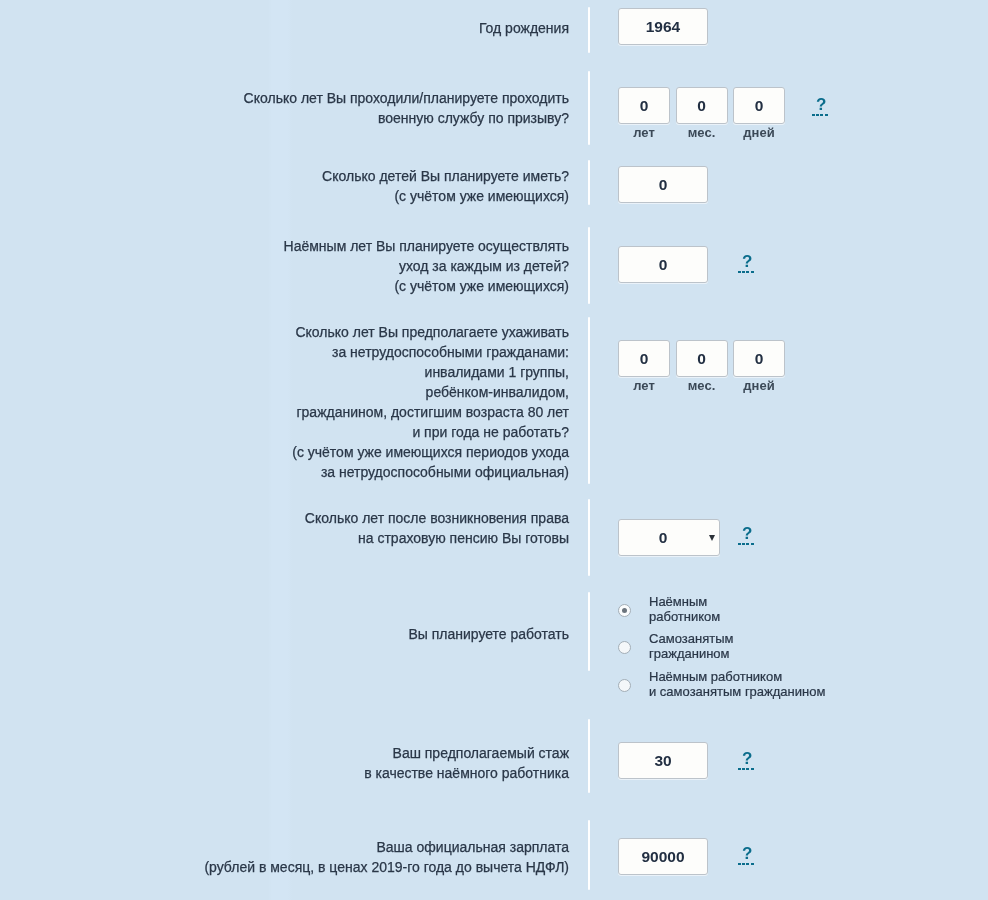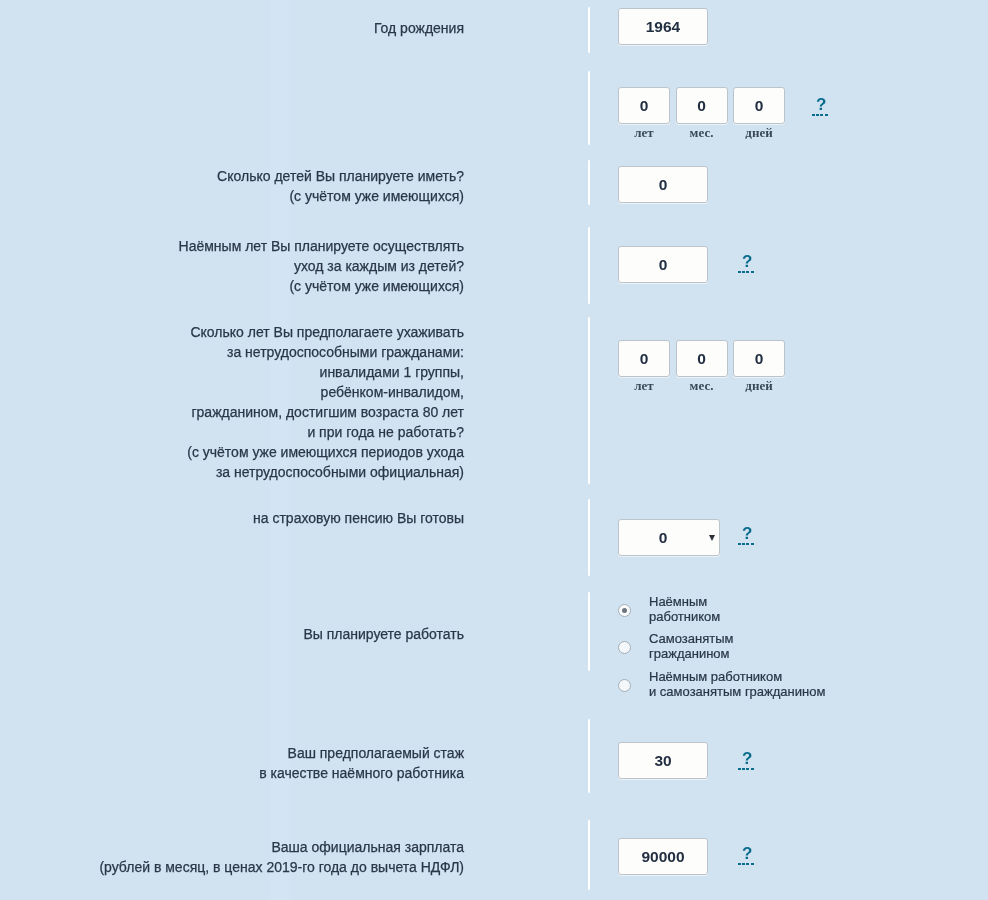--- a/index.html
+++ b/index.html
@@ -25,21 +25,21 @@
       linear-gradient(to right,
         #d1e3f1 0px, #d1e3f1 268px,
         #d3e5f4 272px, #d3e5f4 288px,
         #d1e3f1 292px, #d1e3f1 988px);
   }
   .row { position: absolute; left: 0; top: 0; width: 988px; height: 900px; }
 
   .label {
     position: absolute;
     left: 0;
-    width: 464px;
+    width: 569px;
     text-align: right;
     font-size: 14px;
     font-weight: normal;
     line-height: 20px;
     color: #2a3748;
     -webkit-text-stroke: 0.25px #2a3748;
   }
   .lbl-line { display: block; white-space: nowrap; }
 
   .sep {
@@ -70,21 +70,20 @@
 
   .tcell { float: left; margin-right: 5.5px; }
   .tcell:last-child { margin-right: 0; }
   .unit {
     font-size: 13px;
     font-weight: bold;
     color: #3b4957;
     text-align: center;
     line-height: 15px;
     margin-top: 1px;
-    font-family: Liberation Serif, serif;
   }
 
   .box.select {
     width: 102px;
     position: relative;
     text-align: left;
   }
   .sel-val {
     position: absolute;
     left: 0; right: 12px;
@@ -158,20 +157,24 @@
     <div class="label" style="top:18.4px">
       <span class="lbl-line">Год рождения</span>
     </div>
     <div class="fields" style="top:8px">
       <div class="box w90">1964</div>
     </div>
   </div>
 
   <div class="row">
     <div class="sep" style="top:71px;height:74px"></div>
+    <div class="label" style="top:87.6px">
+      <span class="lbl-line">Сколько лет Вы проходили/планируете проходить</span>
+      <span class="lbl-line">военную службу по призыву?</span>
+    </div>
     <div class="fields" style="top:87px">
       <div class="tcell">
         <div class="box w51">0</div>
         <div class="unit">лет</div>
       </div>
       <div class="tcell">
         <div class="box w51">0</div>
         <div class="unit">мес.</div>
       </div>
       <div class="tcell">
@@ -236,20 +239,21 @@
       <div class="tcell">
         <div class="box w51">0</div>
         <div class="unit">дней</div>
       </div>
     </div>
   </div>
 
   <div class="row">
     <div class="sep" style="top:499px;height:77px"></div>
     <div class="label" style="top:508.3px">
+      <span class="lbl-line">Сколько лет после возникновения права</span>
       <span class="lbl-line">на страховую пенсию Вы готовы</span>
     </div>
     <div class="fields" style="top:518.5px">
       <div class="box select">
         <span class="sel-val">0</span>
         <span class="select-arrow"></span>
       </div>
     </div>
     <div class="help" style="left:742px;top:525px">
       <span class="q">?</span>

